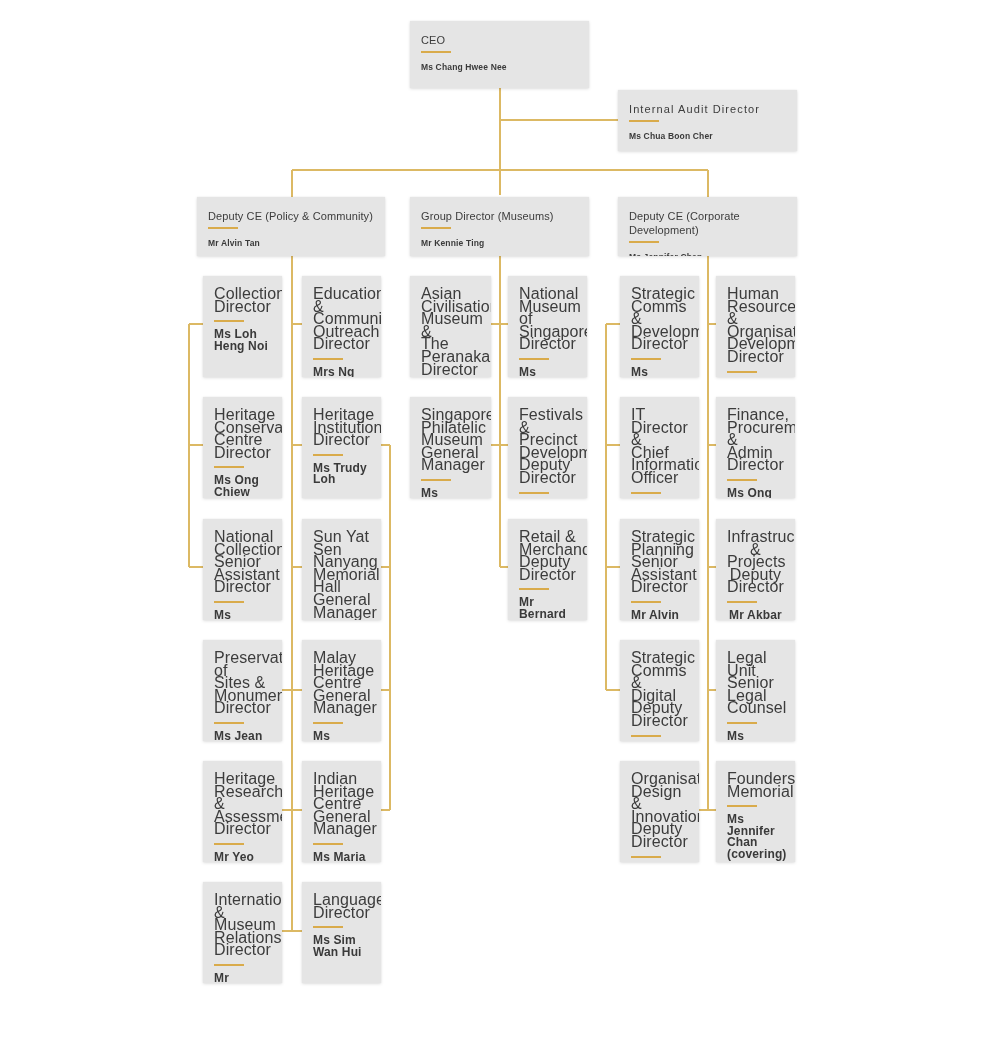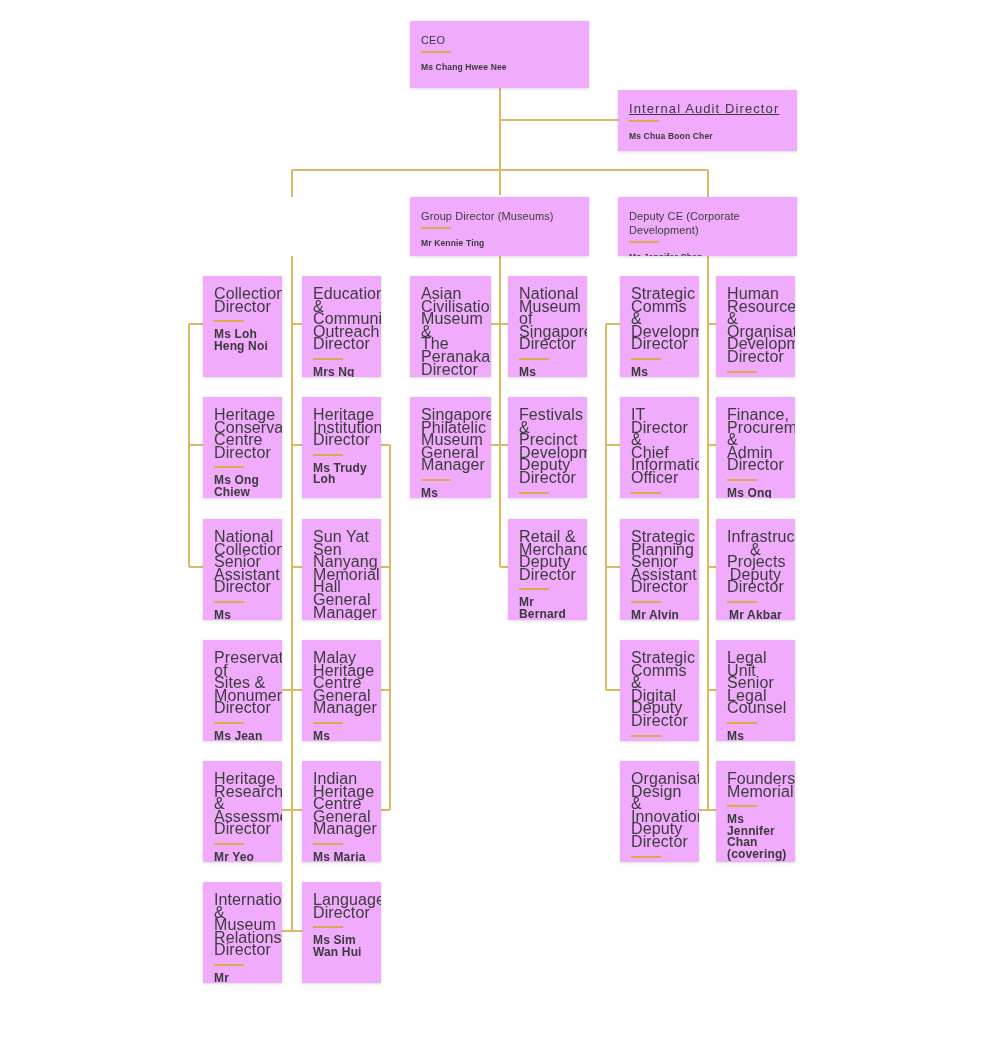--- a/index.html
+++ b/index.html
@@ -19,21 +19,21 @@
     width: 1000px; height: 1042px;
   }
   .conn-layer {
     position: absolute;
     left: 0; top: 0;
     width: 1000px; height: 1042px;
     pointer-events: none;
   }
   .card {
     position: absolute;
-    background: #f0abfc;
+    background: #e5e5e5;
     box-shadow: 0 1px 3px rgba(0,0,0,0.13), 0 0 1px rgba(0,0,0,0.08);
     box-sizing: border-box;
     padding: 12px 11px 10px 11px;
     overflow: hidden;
   }
   .card-title {
     font-size: 16px;
     line-height: 12.6px;
     color: #3c3c3c;
     font-weight: 400;
@@ -55,24 +55,23 @@
     letter-spacing: 0.15px;
     white-space: pre-line;
   }
   
   .card.level0 .card-title,
   .card.level1 .card-title {
     font-size: 11px;
     line-height: 14px;
   }
   .card.level0b .card-title {
-    font-size: 13px;
+    font-size: 11px;
     letter-spacing: 1.1px;
     line-height: 14px;
-    text-decoration: underline;
   }
   .card.level0 .card-rule,
   .card.level1 .card-rule,
   .card.level0b .card-rule {
     margin-top: 4px;
     margin-bottom: 9px;
   }
   .card.level0 .card-name,
   .card.level1 .card-name,
   .card.level0b .card-name {
@@ -148,20 +147,25 @@
     <div class="card-rule"></div>
     <div class="card-name">Ms Chang Hwee Nee</div>
   </div>
 
   <div class="card level0b" style="left:618px; top:90px; width:179px; height:61px;">
     <div class="card-title">Internal Audit Director</div>
     <div class="card-rule"></div>
     <div class="card-name">Ms Chua Boon Cher</div>
   </div>
 
+  <div class="card level1" style="left:197px; top:197px; width:188px; height:59px;">
+    <div class="card-title">Deputy CE (Policy &amp; Community)</div>
+    <div class="card-rule"></div>
+    <div class="card-name">Mr Alvin Tan</div>
+  </div>
 
   <div class="card level1" style="left:410px; top:197px; width:179px; height:59px;">
     <div class="card-title">Group Director (Museums)</div>
     <div class="card-rule"></div>
     <div class="card-name">Mr Kennie Ting</div>
   </div>
 
   <div class="card level1" style="left:618px; top:197px; width:179px; height:59px;">
     <div class="card-title">Deputy CE (Corporate Development)</div>
     <div class="card-rule"></div>

